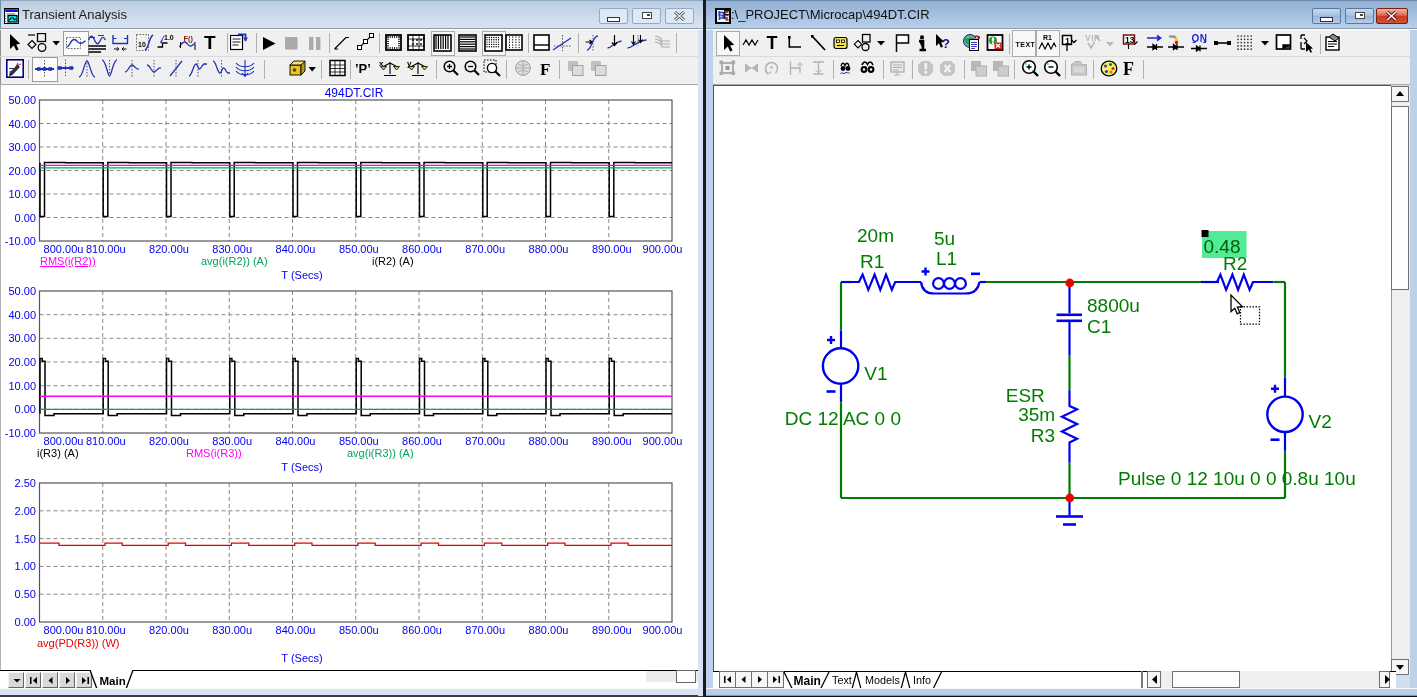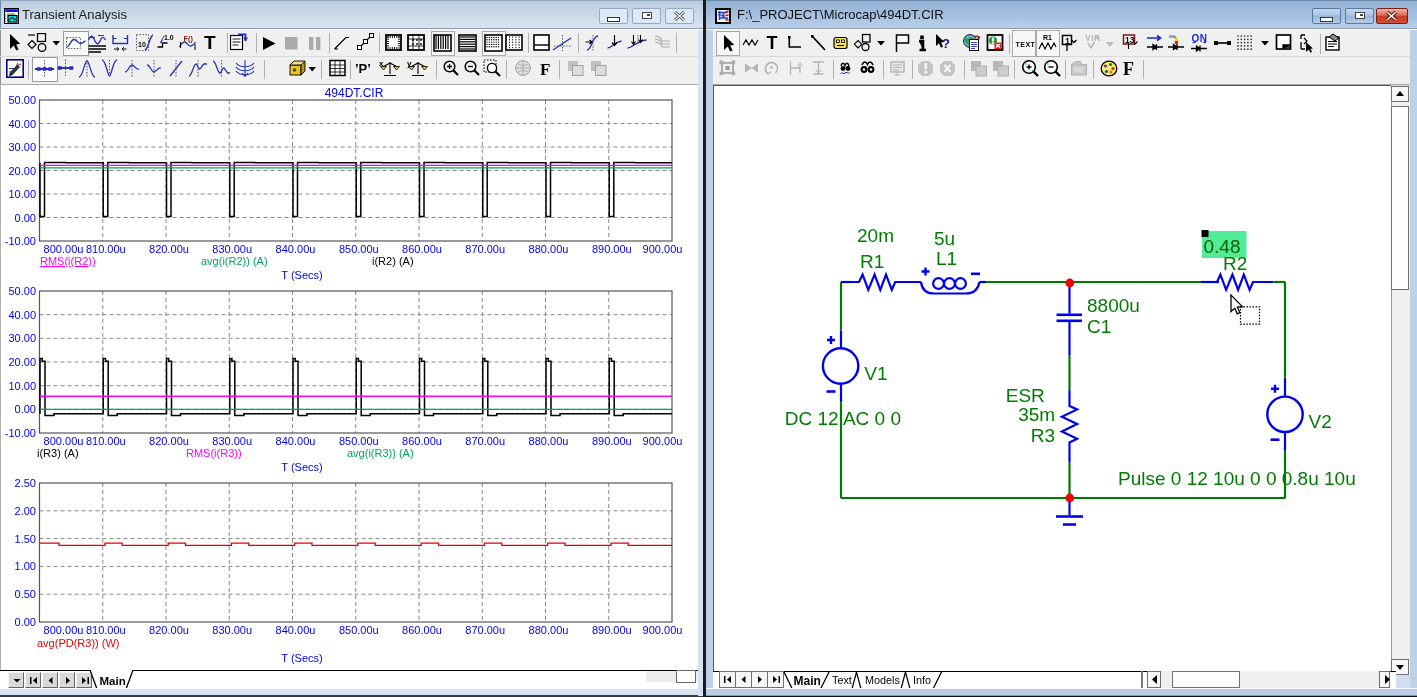--- a/index.html
+++ b/index.html
@@ -505,21 +505,21 @@
 <rect x="1" y="1" width="14" height="14" fill="#f2efe4" stroke="#000" stroke-width="2"></rect>
 <path d="M4.5 3 L4.5 13 M3 4.5 L12 4.5 M8.5 4.5 L8.5 10 M4.5 10 L13 10 M11.5 4.5 L13 3" stroke="#2244dd" stroke-width="1.5" fill="none"></path>
 <rect x="10.5" y="3" width="3" height="1.6" fill="#ee1111"></rect>
 <rect x="10.5" y="6.5" width="3" height="1.6" fill="#ee1111"></rect>
 <rect x="10.5" y="11" width="3" height="1.6" fill="#ee1111"></rect>
 <rect x="6" y="6.8" width="2.6" height="1.4" fill="#ee1111"></rect>
 <circle cx="4.5" cy="7" r="1.2" fill="#2244dd"></circle>
       <circle cx="8.5" cy="8" r="1.2" fill="#2244dd"></circle>
 <rect x="3" y="12" width="7" height="2" fill="#fff"></rect>
 </svg>
-    <div class="abs" style="left:31px;top:7px;font-size:13px;color:#111;">F:\_PROJECT\Microcap\494DT.CIR</div>
+    <div class="abs" style="left:17px;top:7px;font-size:13px;color:#111;">F:\_PROJECT\Microcap\494DT.CIR</div>
     <div class="abs" style="left:606px;top:8px;width:27px;height:14px;background:linear-gradient(#c4d8ee,#aac4e2 45%,#96b4d8 50%,#b2cdea);border:1px solid #58799f;border-radius:2px;color:#163a5e;text-align:center;">
       <div style="margin:8px auto 0;width:11px;height:3px;background:#fff;border:1px solid #333;"></div>
     </div>
     <div class="abs" style="left:639px;top:8px;width:27px;height:14px;background:linear-gradient(#c4d8ee,#aac4e2 45%,#96b4d8 50%,#b2cdea);border:1px solid #58799f;border-radius:2px;color:#163a5e;text-align:center;">
       <div style="margin:3px auto 0;width:8px;height:5px;border:1.5px solid #444;background:#fff;">
         <div style="margin:1px 1px 0 auto;width:3px;height:1.5px;background:#444;"></div>
       </div>
     </div>
     <div class="abs" style="left:670px;top:8px;width:30px;height:14px;background:linear-gradient(#f0b4a8,#dd6a50 45%,#c83a20 50%,#d05038);border:1px solid #7a2012;border-radius:2px;color:#163a5e;text-align:center;">
       <svg width="29" height="14">

